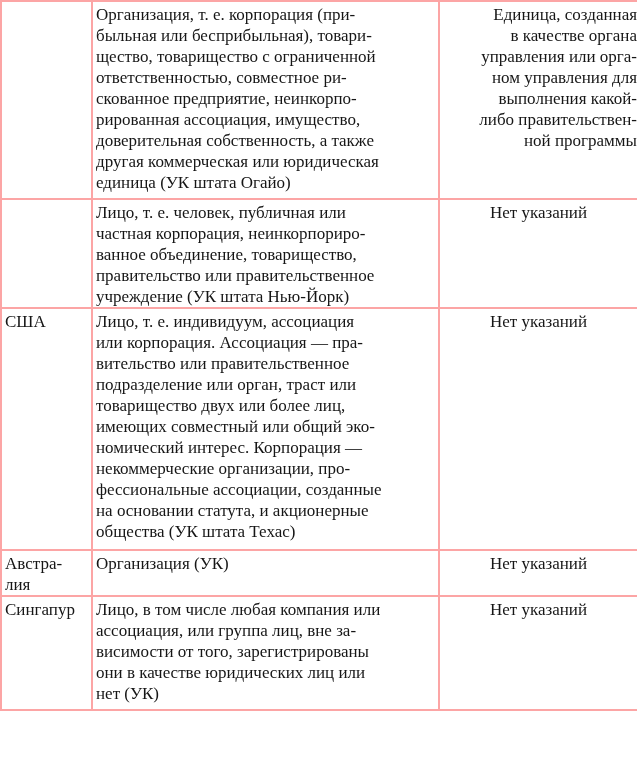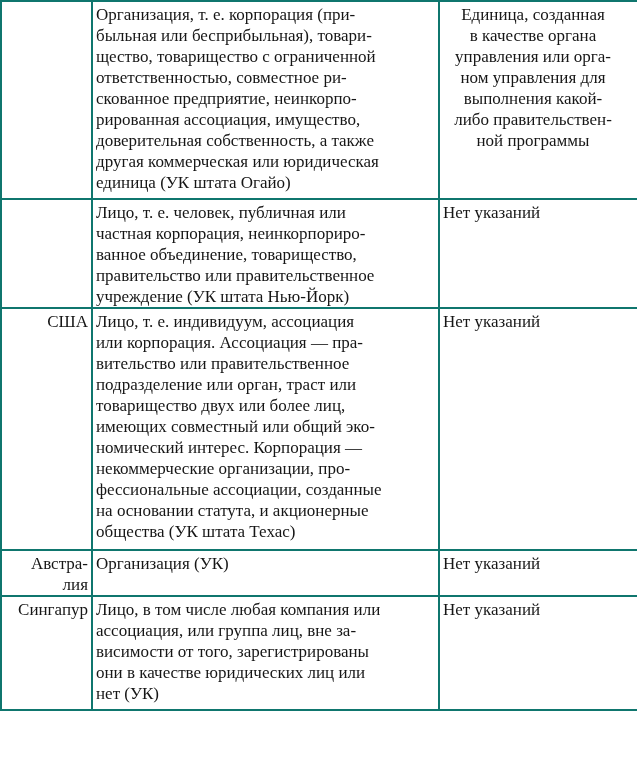--- a/index.html
+++ b/index.html
@@ -14,45 +14,46 @@
     font-family: "Liberation Serif", "DejaVu Serif", serif;
     color: #161616;
     overflow: hidden;
   }
   table.doc-table {
     border-collapse: collapse;
     table-layout: fixed;
     width: 637px;
   }
   table.doc-table td {
-    border: 2px solid #0f766e;
+    border: 2px solid #fca5a5;
     vertical-align: top;
     font-size: 17px;
     line-height: 21px;
     white-space: pre-line;
     padding: 2px 3px 0 3px;
     overflow: hidden;
   }
   td.cell-country {
-    text-align: right;
+    text-align: left;
     padding-top: 3px;
   }
   td.cell-definition {
     text-align: left;
     padding-left: 8px;
     padding-right: 3px;
     padding-top: 3px;
   }
   td.cell-note {
+    text-align: center;
     padding-top: 3px;
   }
   td.cell-note.note-left {
-    text-align: center;
+    text-align: right;
     padding-left: 7px;
-    padding-right: 18px;
+    padding-right: 0;
   }
 </style>
 </head>
 <body>
 
 <div class="page">
   <table class="doc-table">
     <colgroup>
       <col style="width:91px">
       <col style="width:347px">

